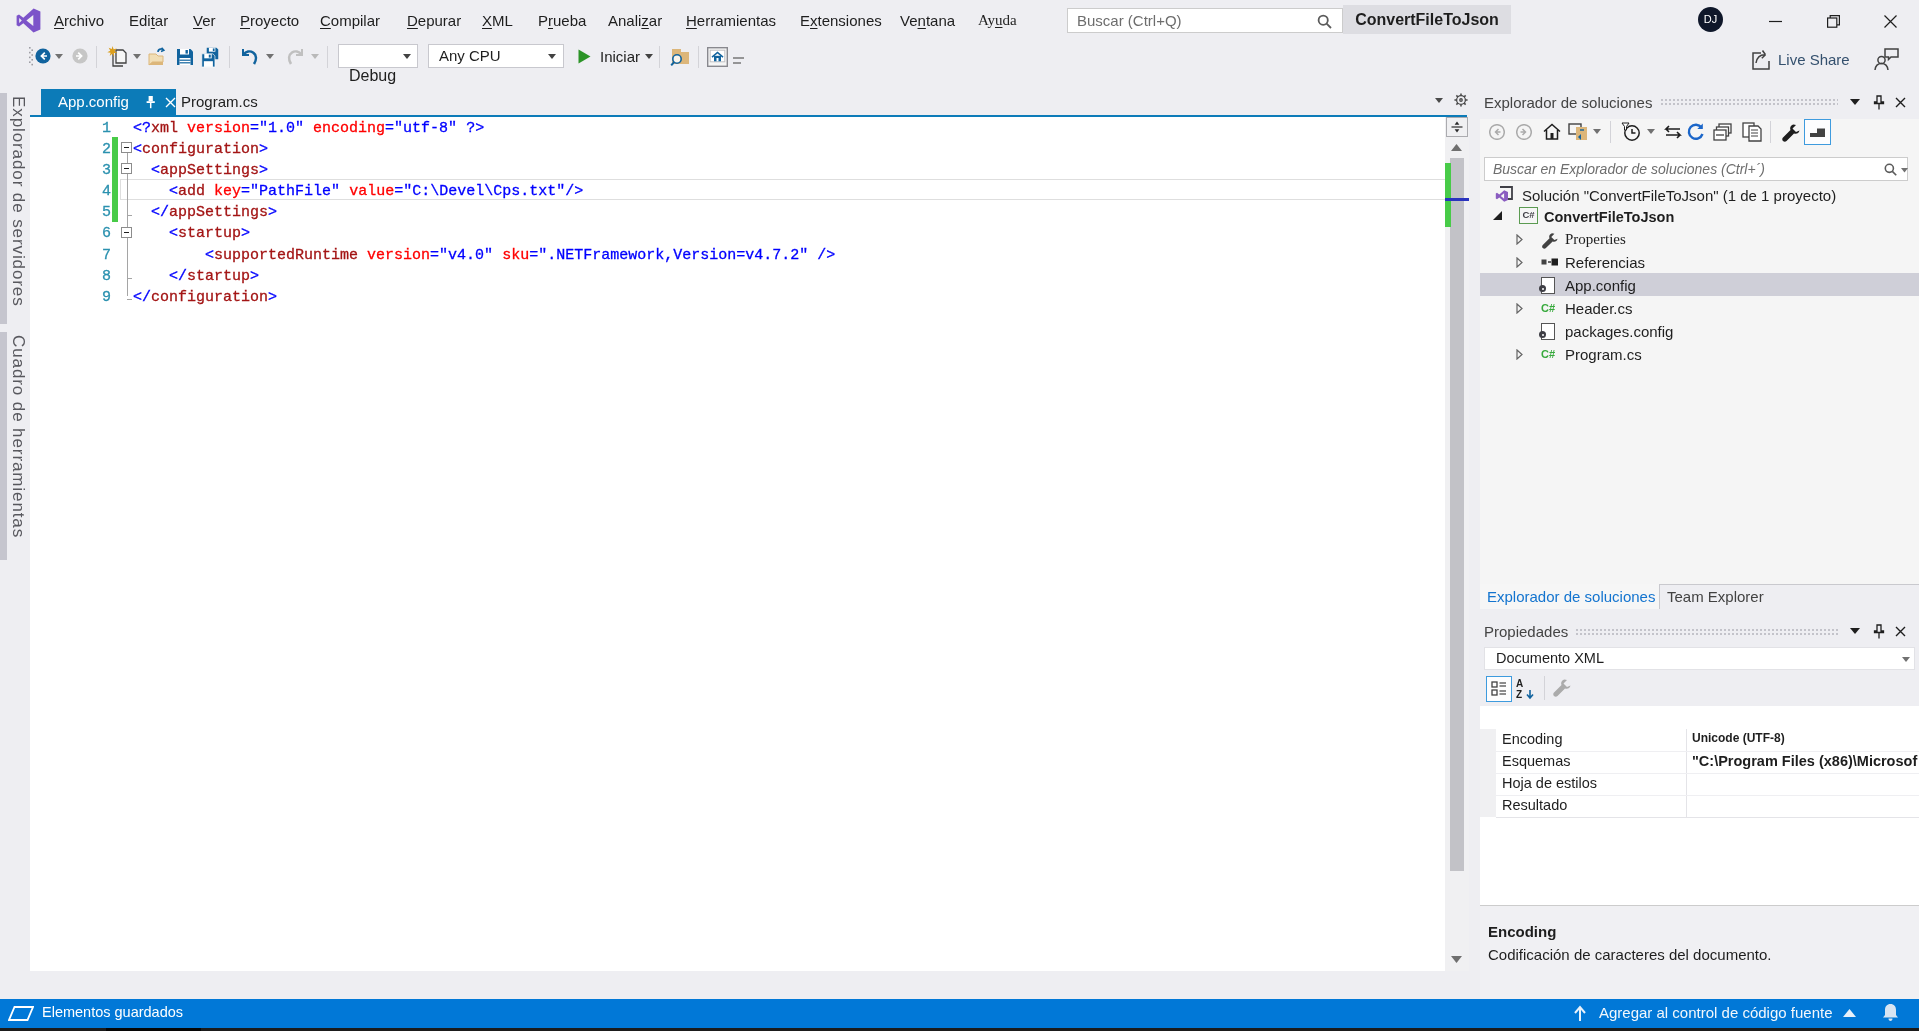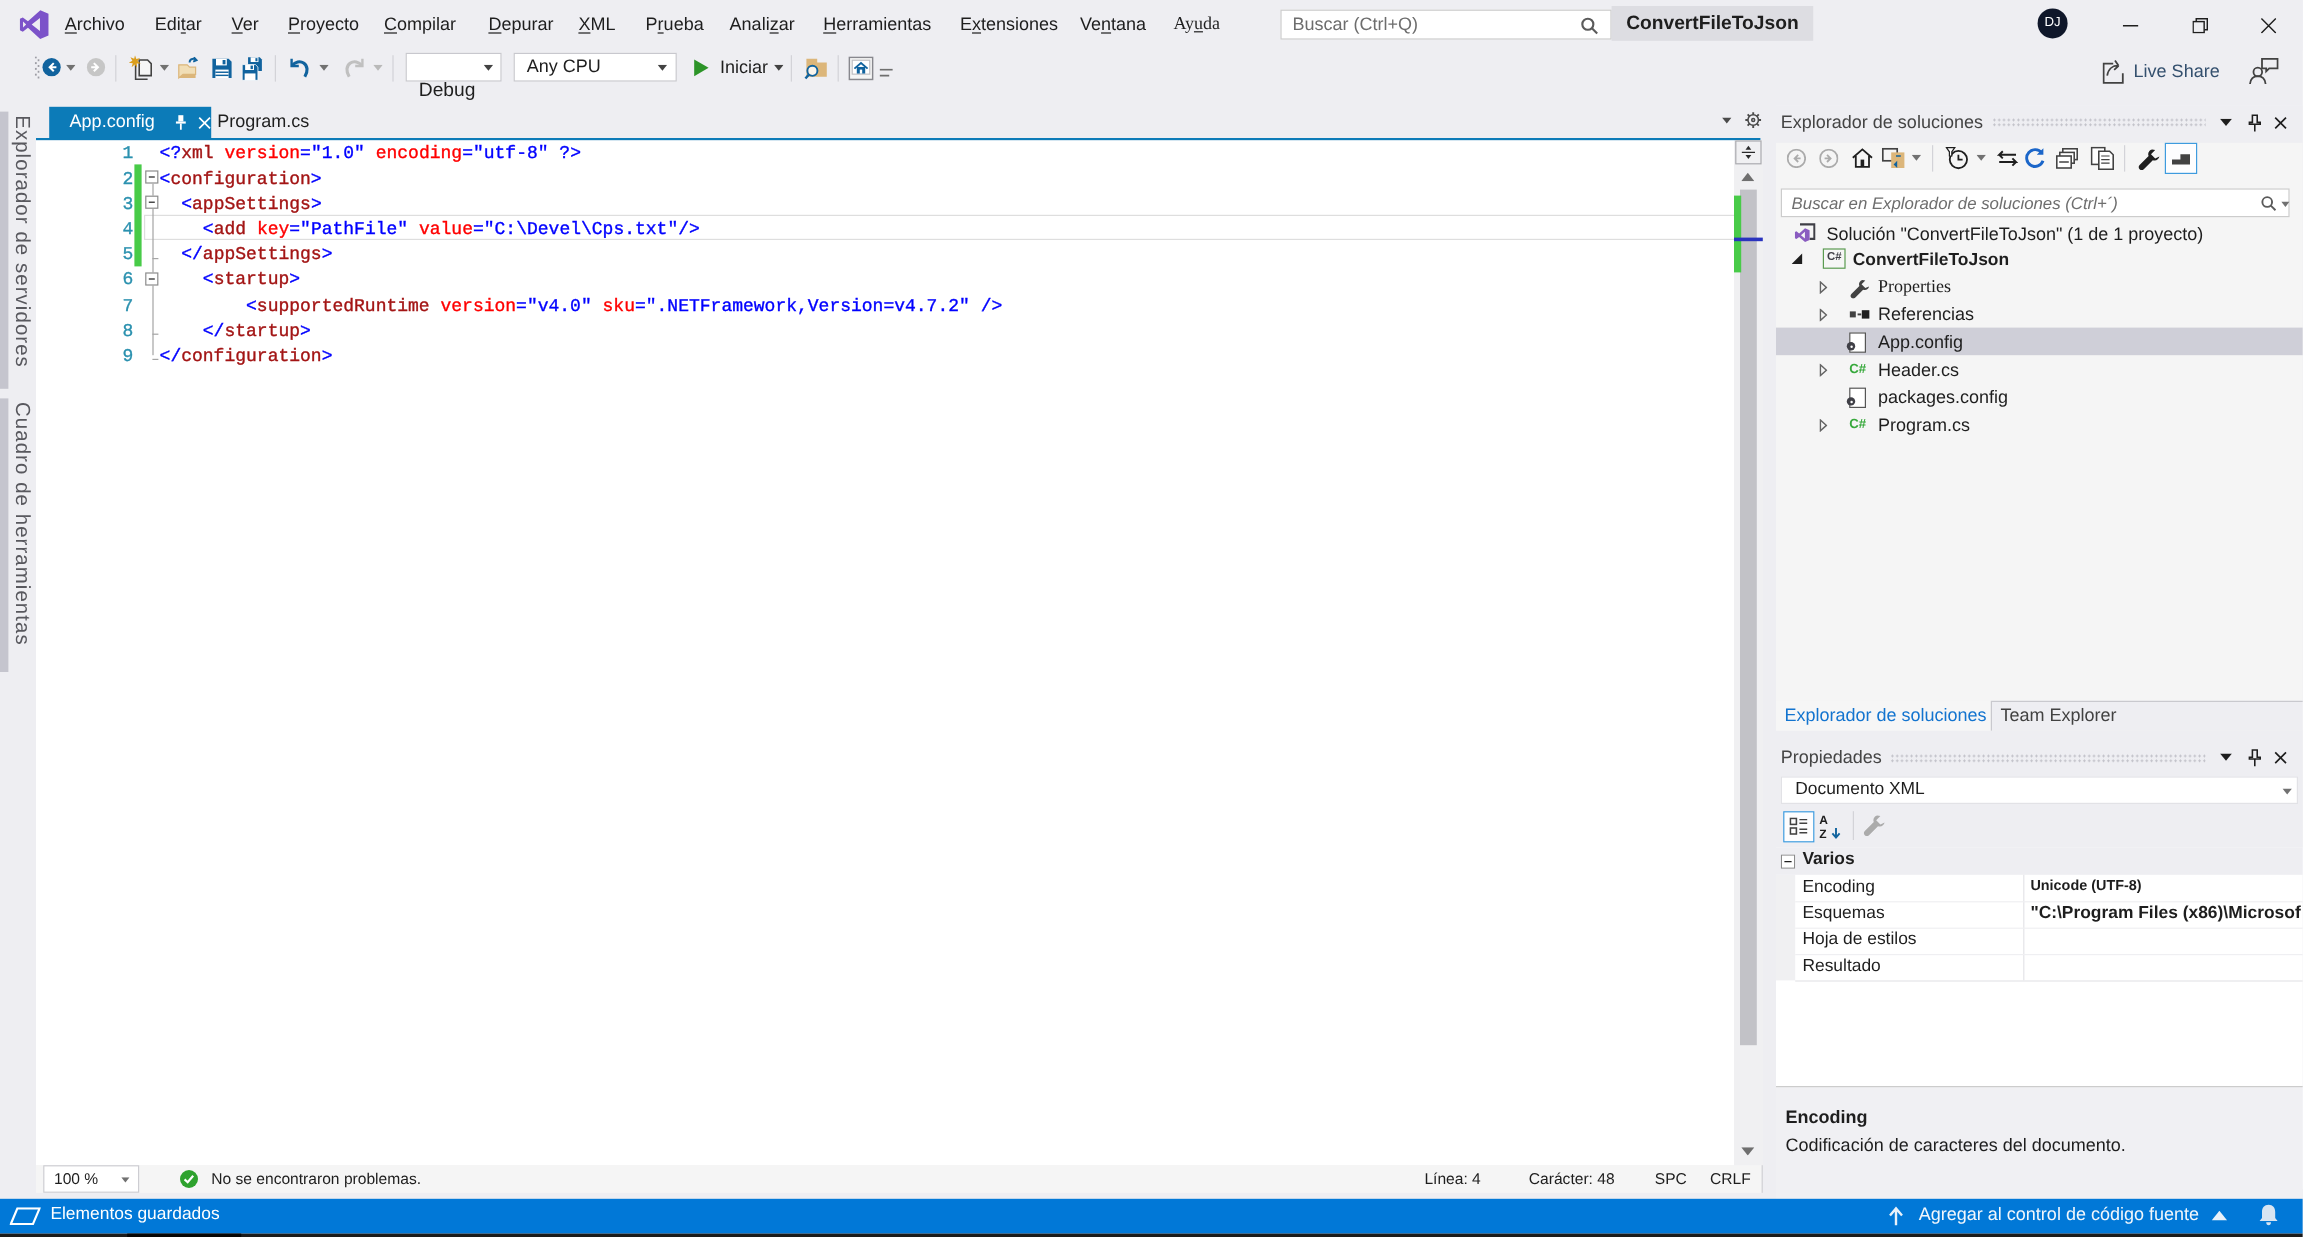--- a/index.html
+++ b/index.html
@@ -289,37 +289,20 @@
         <path d="M5.5 0 L11 7 L0 7 Z" fill="#6F6F6F"></path>
       </svg>
     <div class="abs" style="left:4.5px;top:41px;width:14px;height:713px;background:#C2C2C7;"></div>
     <div class="abs" style="left:0;top:46px;width:5.5px;height:64px;background:#48CB48;"></div>
     <div class="abs" style="left:0;top:81px;width:23.5px;height:2.5px;background:#2A33BE;"></div>
     <svg class="abs" style="left:6px;top:839px;" width="11" height="7" viewBox="0 0 11 7">
         <path d="M5.5 7 L11 0 L0 0 Z" fill="#6F6F6F"></path>
       </svg>
   </div>
 
-  <div class="abs" id="healthbar" style="left:0;top:883px;width:1438.5px;height:23px;background:#F5F5F5;border-right:1px solid #CFCFD4;">
-    <div class="abs" style="left:6px;top:0px;width:80px;height:23px;background:#fff;border:1px solid #CDCDD2;">
-      <div class="abs" style="left:8px;top:3px;font-size:13px;color:#1E1E1E;">100 %</div>
-      <svg class="abs" style="left:64px;top:9px;" width="7" height="5" viewBox="0 0 7 5">
-          <path d="M0 0 L7 0 L3.5 4.5 Z" fill="#717171"></path>
-        </svg>
-    </div>
-    <svg class="abs" style="left:120px;top:4px;" width="15" height="15" viewBox="0 0 15 15">
-        <circle cx="7.5" cy="7.5" r="7.5" fill="#2EA22E"></circle>
-        <path d="M3.8 7.8 L6.4 10.2 L11 4.8" fill="none" stroke="#fff" stroke-width="1.8"></path>
-      </svg>
-    <div class="abs" style="left:146px;top:4px;font-size:13px;color:#1E1E1E;">No se encontraron problemas.</div>
-    <div class="abs" style="left:1157px;top:4px;font-size:13px;color:#1E1E1E;">Línea: 4</div>
-    <div class="abs" style="left:1244px;top:4px;font-size:13px;color:#1E1E1E;">Carácter: 48</div>
-    <div class="abs" style="left:1349px;top:4px;font-size:13px;color:#1E1E1E;">SPC</div>
-    <div class="abs" style="left:1395px;top:4px;font-size:13px;color:#1E1E1E;">CRLF</div>
-  </div>
 </div>
 
 <div class="abs" id="rightpanel" style="left:1480px;top:88px;width:439px;height:911px;background:#F5F5F5;">
 
   <div class="abs" style="left:0;top:0;width:439px;height:31px;background:#EEEEF2;">
     <div class="abs" style="left:4px;top:6px;font-size:15px;color:#444444;">Explorador de soluciones</div>
     <div class="abs dots" style="left:180px;top:10px;width:178px;height:8px;"></div>
     <svg class="abs" style="left:370px;top:11px;" width="10" height="7" viewBox="0 0 10 7">
         <path d="M0 0 L10 0 L5 6 Z" fill="#1E1E1E"></path>
       </svg>
@@ -497,27 +480,20 @@
           <text x="0" y="20" font-size="10" font-weight="bold" fill="#1E1E1E" font-family="Liberation Sans">Z</text>
           <path d="M14 12 L14 19 M11 16.5 L14 20 L17 16.5" fill="none" stroke="#11639E" stroke-width="1.6"></path>
         </svg>
     </div>
     <div class="abs" style="left:64px;top:56px;width:1px;height:24px;background:#D3D3D8;"></div>
     <svg class="abs" style="left:72px;top:58px;" width="19" height="19" viewBox="0 0 19 19">
         <path d="M12.5 1.5 C10 2 8.5 4.5 9.5 7 L2 14.5 C1 15.5 1 17 2 18 C3 19 4.5 19 5.5 18 L13 10.5 C15.5 11.5 18 10 18.5 7.5 L15 9 L11.5 5.5 L15 2 Z" fill="#ABABAB"></path>
       </svg>
 
     <div class="abs" id="pgrid" style="left:0;top:86px;width:439px;height:285px;background:#fff;">
-      <div class="abs" style="left:0;top:0;width:439px;height:23px;background:#EEEEF2;">
-        <svg class="abs" style="left:4px;top:6px;" width="12" height="12" viewBox="0 0 12 12">
-            <rect x="0.5" y="0.5" width="11" height="11" fill="#fff" stroke="#8C8C8C" stroke-width="1"></rect>
-            <line x1="3" y1="6" x2="9" y2="6" stroke="#1E1E1E" stroke-width="1.2"></line>
-          </svg>
-        <div class="abs" style="left:22px;top:2px;font-size:14.5px;font-weight:bold;">Varios</div>
-      </div>
       <div class="abs" style="left:0;top:23px;width:16px;height:88px;background:#F0F0F2;"></div>
       <div class="abs" style="left:206px;top:23px;width:1px;height:88px;background:#E4E4E8;"></div>
       <div class="abs" style="left:16px;top:45px;width:423px;height:1px;background:#EFEFF2;"></div>
       <div class="abs" style="left:16px;top:67px;width:423px;height:1px;background:#EFEFF2;"></div>
       <div class="abs" style="left:16px;top:89px;width:423px;height:1px;background:#EFEFF2;"></div>
       <div class="abs" style="left:16px;top:111px;width:423px;height:1px;background:#E4E4E8;"></div>
       <div class="abs" style="left:22px;top:25px;font-size:14.5px;">Encoding</div>
       <div class="abs" style="left:212px;top:25px;font-size:12px;font-weight:bold;">Unicode (UTF-8)</div>
       <div class="abs" style="left:22px;top:47px;font-size:14.5px;">Esquemas</div>
       <div class="abs" style="left:212px;top:47px;width:227px;overflow:hidden;font-size:14.5px;font-weight:bold;white-space:nowrap;">"C:\Program Files (x86)\Microsof</div>

